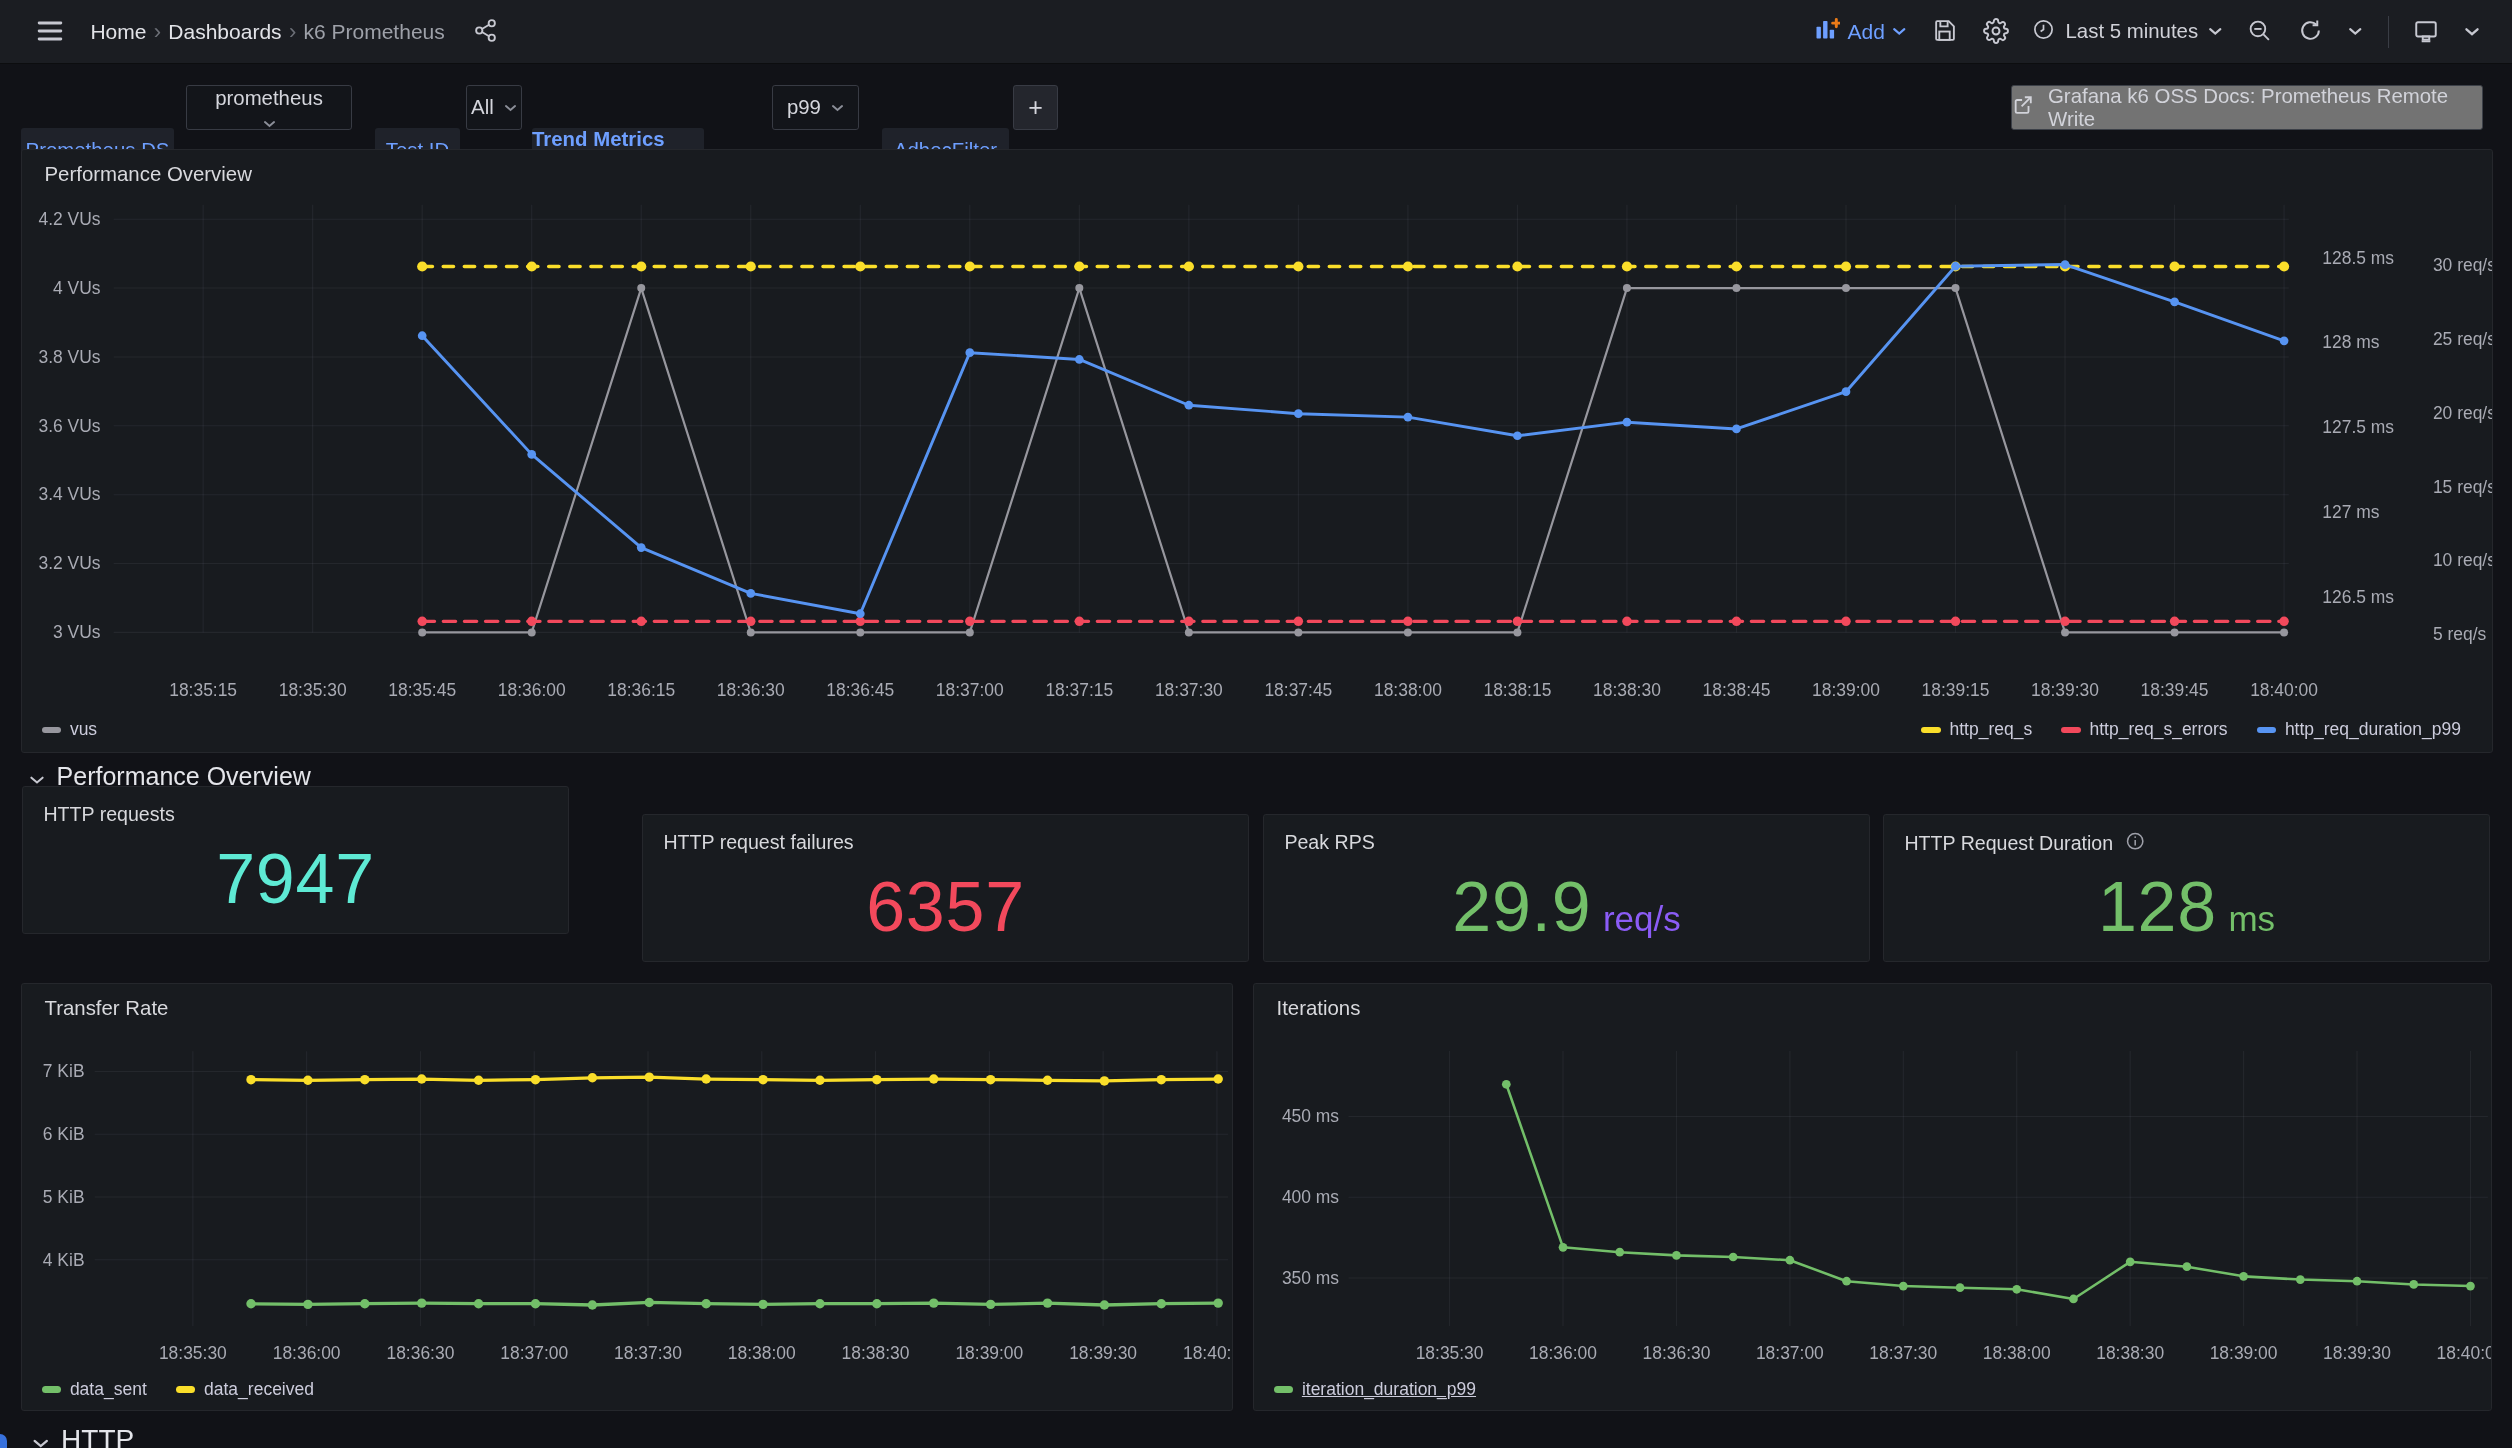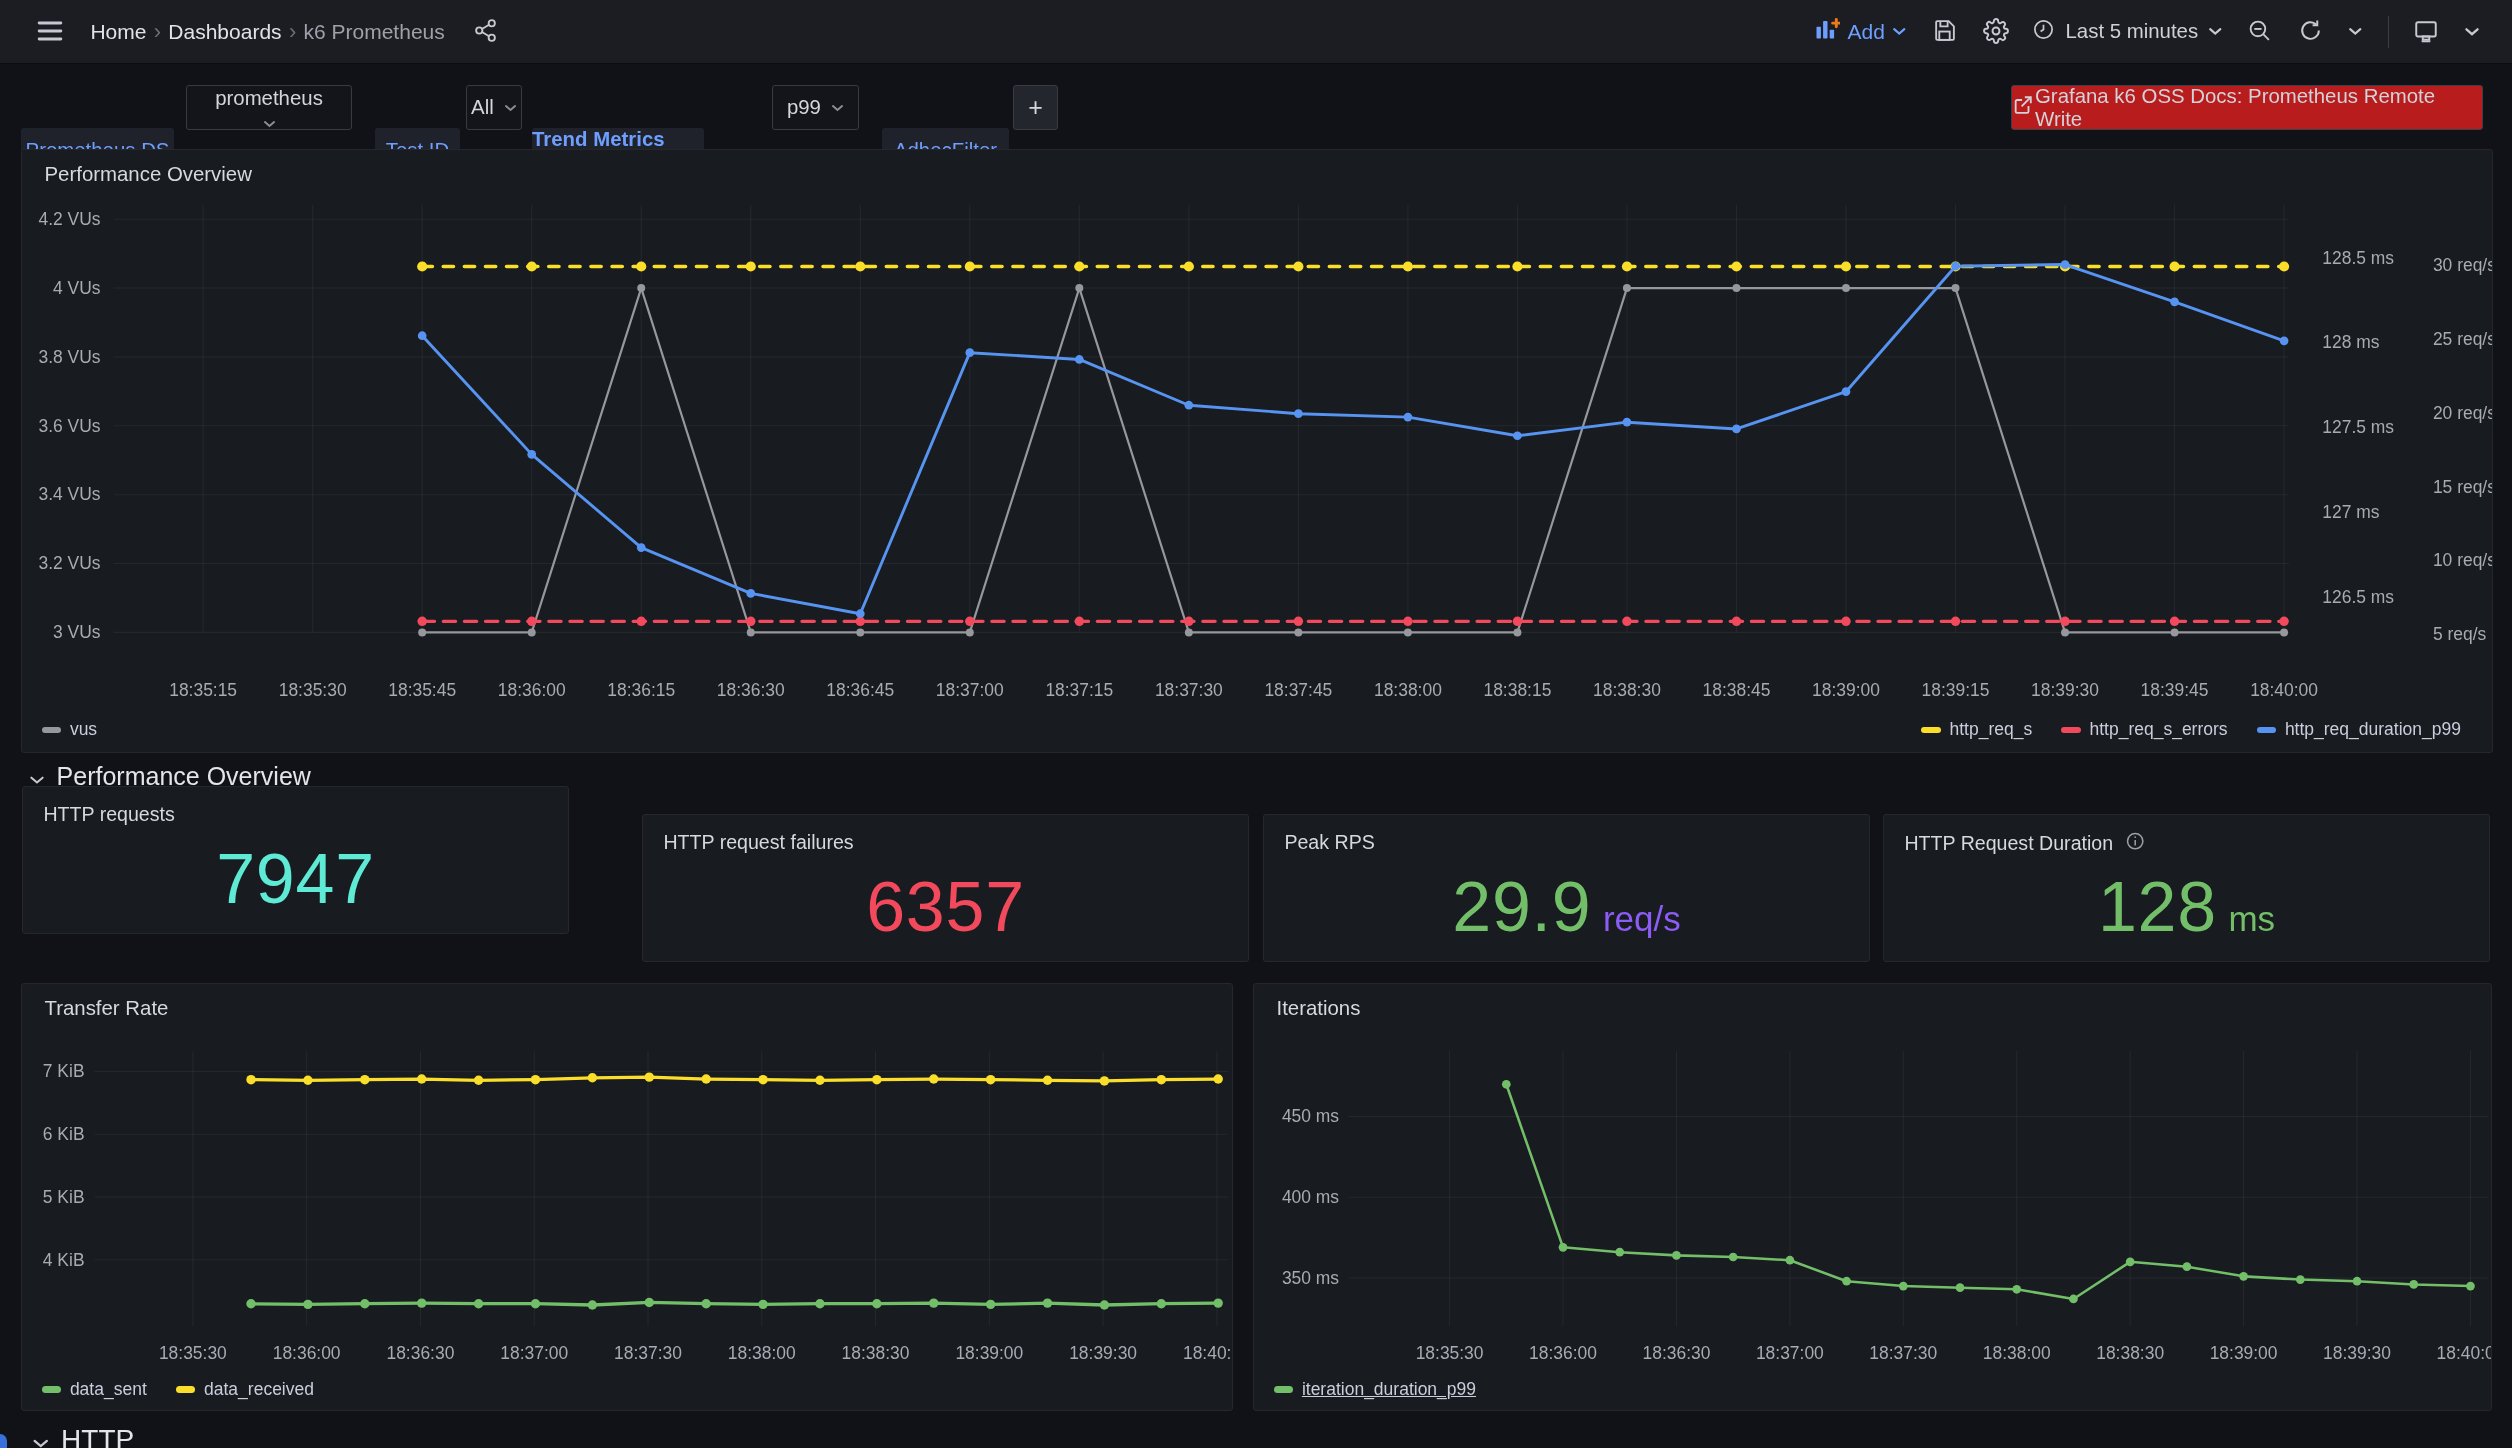--- a/index.html
+++ b/index.html
@@ -28,21 +28,21 @@
   .navdivider { width:0.7px; height:32px; background:#3a3d45; margin:0 7.3px; }
 
   
   .pill-label, .pill-value, .docs-btn, .plus-btn {
     position:absolute; top:85px; height:45px; display:flex; align-items:center; justify-content:center;
     border-radius:2.9px; font-size:20.4px; cursor:pointer;
   }
   .pill-label { background:#1f222a; color:#6e9fff; font-weight:500;margin-top:43px; }
   .pill-value { background:#13151a; border:0.7px solid #383b44; color:#d5d6dd; gap:10.2px; }
   .plus-btn   { background:#24262d; border:0.7px solid #383b44; color:#d5d6dd; font-size:25px; }
-  .docs-btn   { background:#b91c1c; border:0.7px solid #3c4048; color:#d2d3da; gap:1px; }
+  .docs-btn   { background:#737373; border:0.7px solid #3c4048; color:#d2d3da; gap:14px; }
   .caret svg { display:block; }
 
   
   .panel { position:absolute; background:#181b1f; border:0.7px solid #25272c; border-radius:2.9px; overflow:hidden; }
   .panel-title { position:absolute; left:22.5px; top:13px; font-size:20.4px; font-weight:500; color:#d8d9dd; display:flex; align-items:center; gap:10.2px; }
   .panel svg.chart { position:absolute; left:0; top:0; }
   .tick { font-size:24px; fill:#a9abb4; font-family:"Liberation Sans","DejaVu Sans",sans-serif; }
 
   .legend-row { position:absolute; display:flex; align-items:center; }
   .legend-item { display:flex; align-items:center; gap:8.7px; font-size:17.5px; color:#ccccdc; cursor:pointer; white-space:nowrap; }

